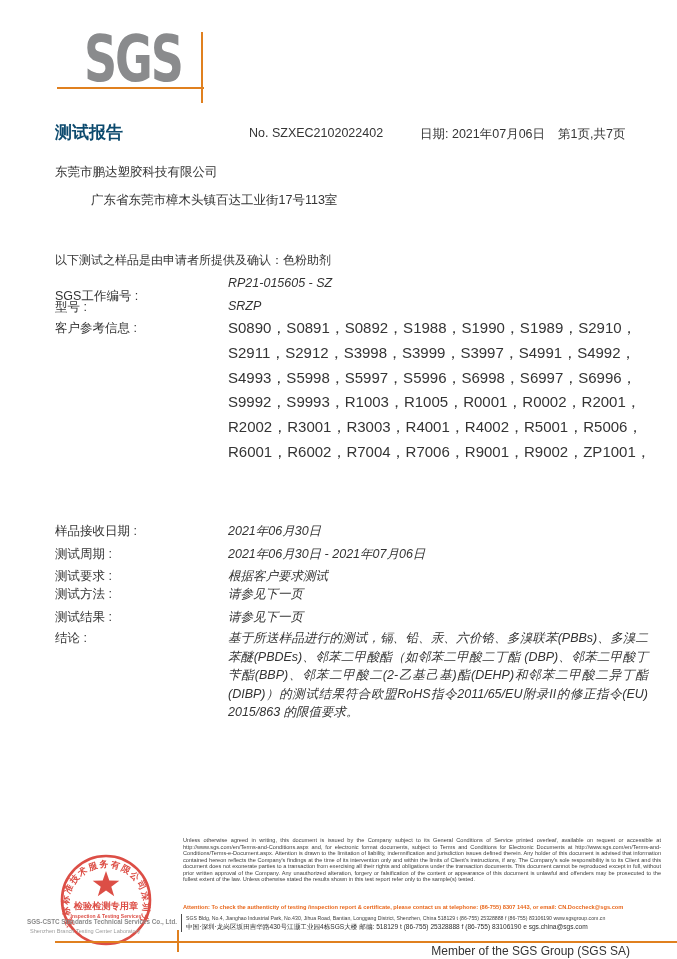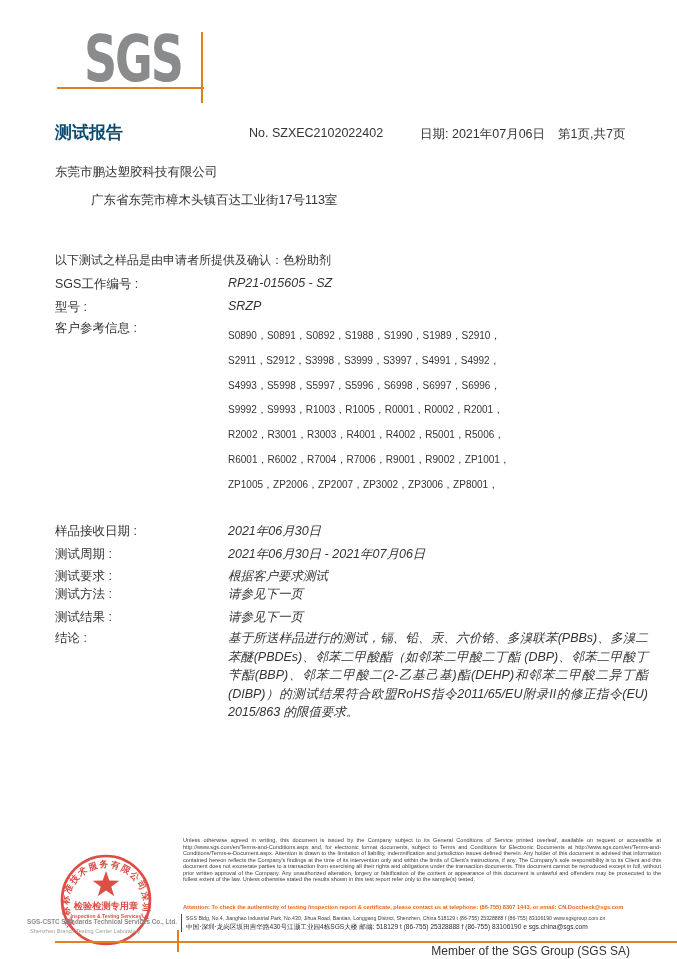--- a/index.html
+++ b/index.html
@@ -27,21 +27,21 @@
   .page-info { left:558px; top:126px; font-size:12.5px; }
 
   
   .company { left:55px; top:164px; font-size:12.5px; }
   .address { left:55px; top:192px; font-size:12.5px;margin-left:36px; }
 
   
   .intro { left:55px; top:252px; font-size:12px; }
   .f-label { left:55px; font-size:12.5px; white-space:nowrap; }
   .f-value { left:228px; font-size:12.5px; white-space:nowrap;font-style:italic; }
-  .ref-lines { left:228px; top:324px; font-size:10px; line-height:24.8px; }
+  .ref-lines { left:228px; top:316px; font-size:15px; line-height:24.8px; }
   .conclusion-value {
     left:228px; top:629px; width:420px; font-size:12.5px; line-height:18.6px;
     white-space:normal; text-align:justify;font-style:italic;
   }
 
   
   .legal {
     left:183px; top:837px; width:478px; font-size:5.6px; line-height:6.55px;
     color:#3e3e3e; text-align:justify;
   }
@@ -72,35 +72,34 @@
 <div class="abs doc-title">测试报告</div>
 <div class="abs report-no">No. SZXEC2102022402</div>
 <div class="abs report-date">日期: 2021年07月06日</div>
 <div class="abs page-info">第1页,共7页</div>
 
 <div class="abs company">东莞市鹏达塑胶科技有限公司</div>
 <div class="abs address">广东省东莞市樟木头镇百达工业街17号113室</div>
 
 <div class="abs intro">以下测试之样品是由申请者所提供及确认：色粉助剂</div>
 
-<div class="abs f-label" style="top:276px">SGS工作编号 :</div>
+<div class="abs f-label" style="top:288px">SGS工作编号 :</div>
 <div class="abs f-value" style="top:276px">RP21-015605 - SZ</div>
 
 <div class="abs f-label" style="top:299px">型号 :</div>
 <div class="abs f-value" style="top:299px">SRZP</div>
 
 <div class="abs f-label" style="top:320px">客户参考信息 :</div>
 <div class="abs ref-lines">
   <div>S0890，S0891，S0892，S1988，S1990，S1989，S2910，</div>
   <div>S2911，S2912，S3998，S3999，S3997，S4991，S4992，</div>
   <div>S4993，S5998，S5997，S5996，S6998，S6997，S6996，</div>
   <div>S9992，S9993，R1003，R1005，R0001，R0002，R2001，</div>
   <div>R2002，R3001，R3003，R4001，R4002，R5001，R5006，</div>
   <div>R6001，R6002，R7004，R7006，R9001，R9002，ZP1001，</div>
-  <div>ZP1005，ZP2006，ZP2007，ZP3002，ZP3006，ZP8001，</div>
 </div>
 
 <div class="abs f-label" style="top:523px">样品接收日期 :</div>
 <div class="abs f-value" style="top:523px">2021年06月30日</div>
 
 <div class="abs f-label" style="top:546px">测试周期 :</div>
 <div class="abs f-value" style="top:546px">2021年06月30日 - 2021年07月06日</div>
 
 <div class="abs f-label" style="top:568px">测试要求 :</div>
 <div class="abs f-value" style="top:568px">根据客户要求测试</div>

